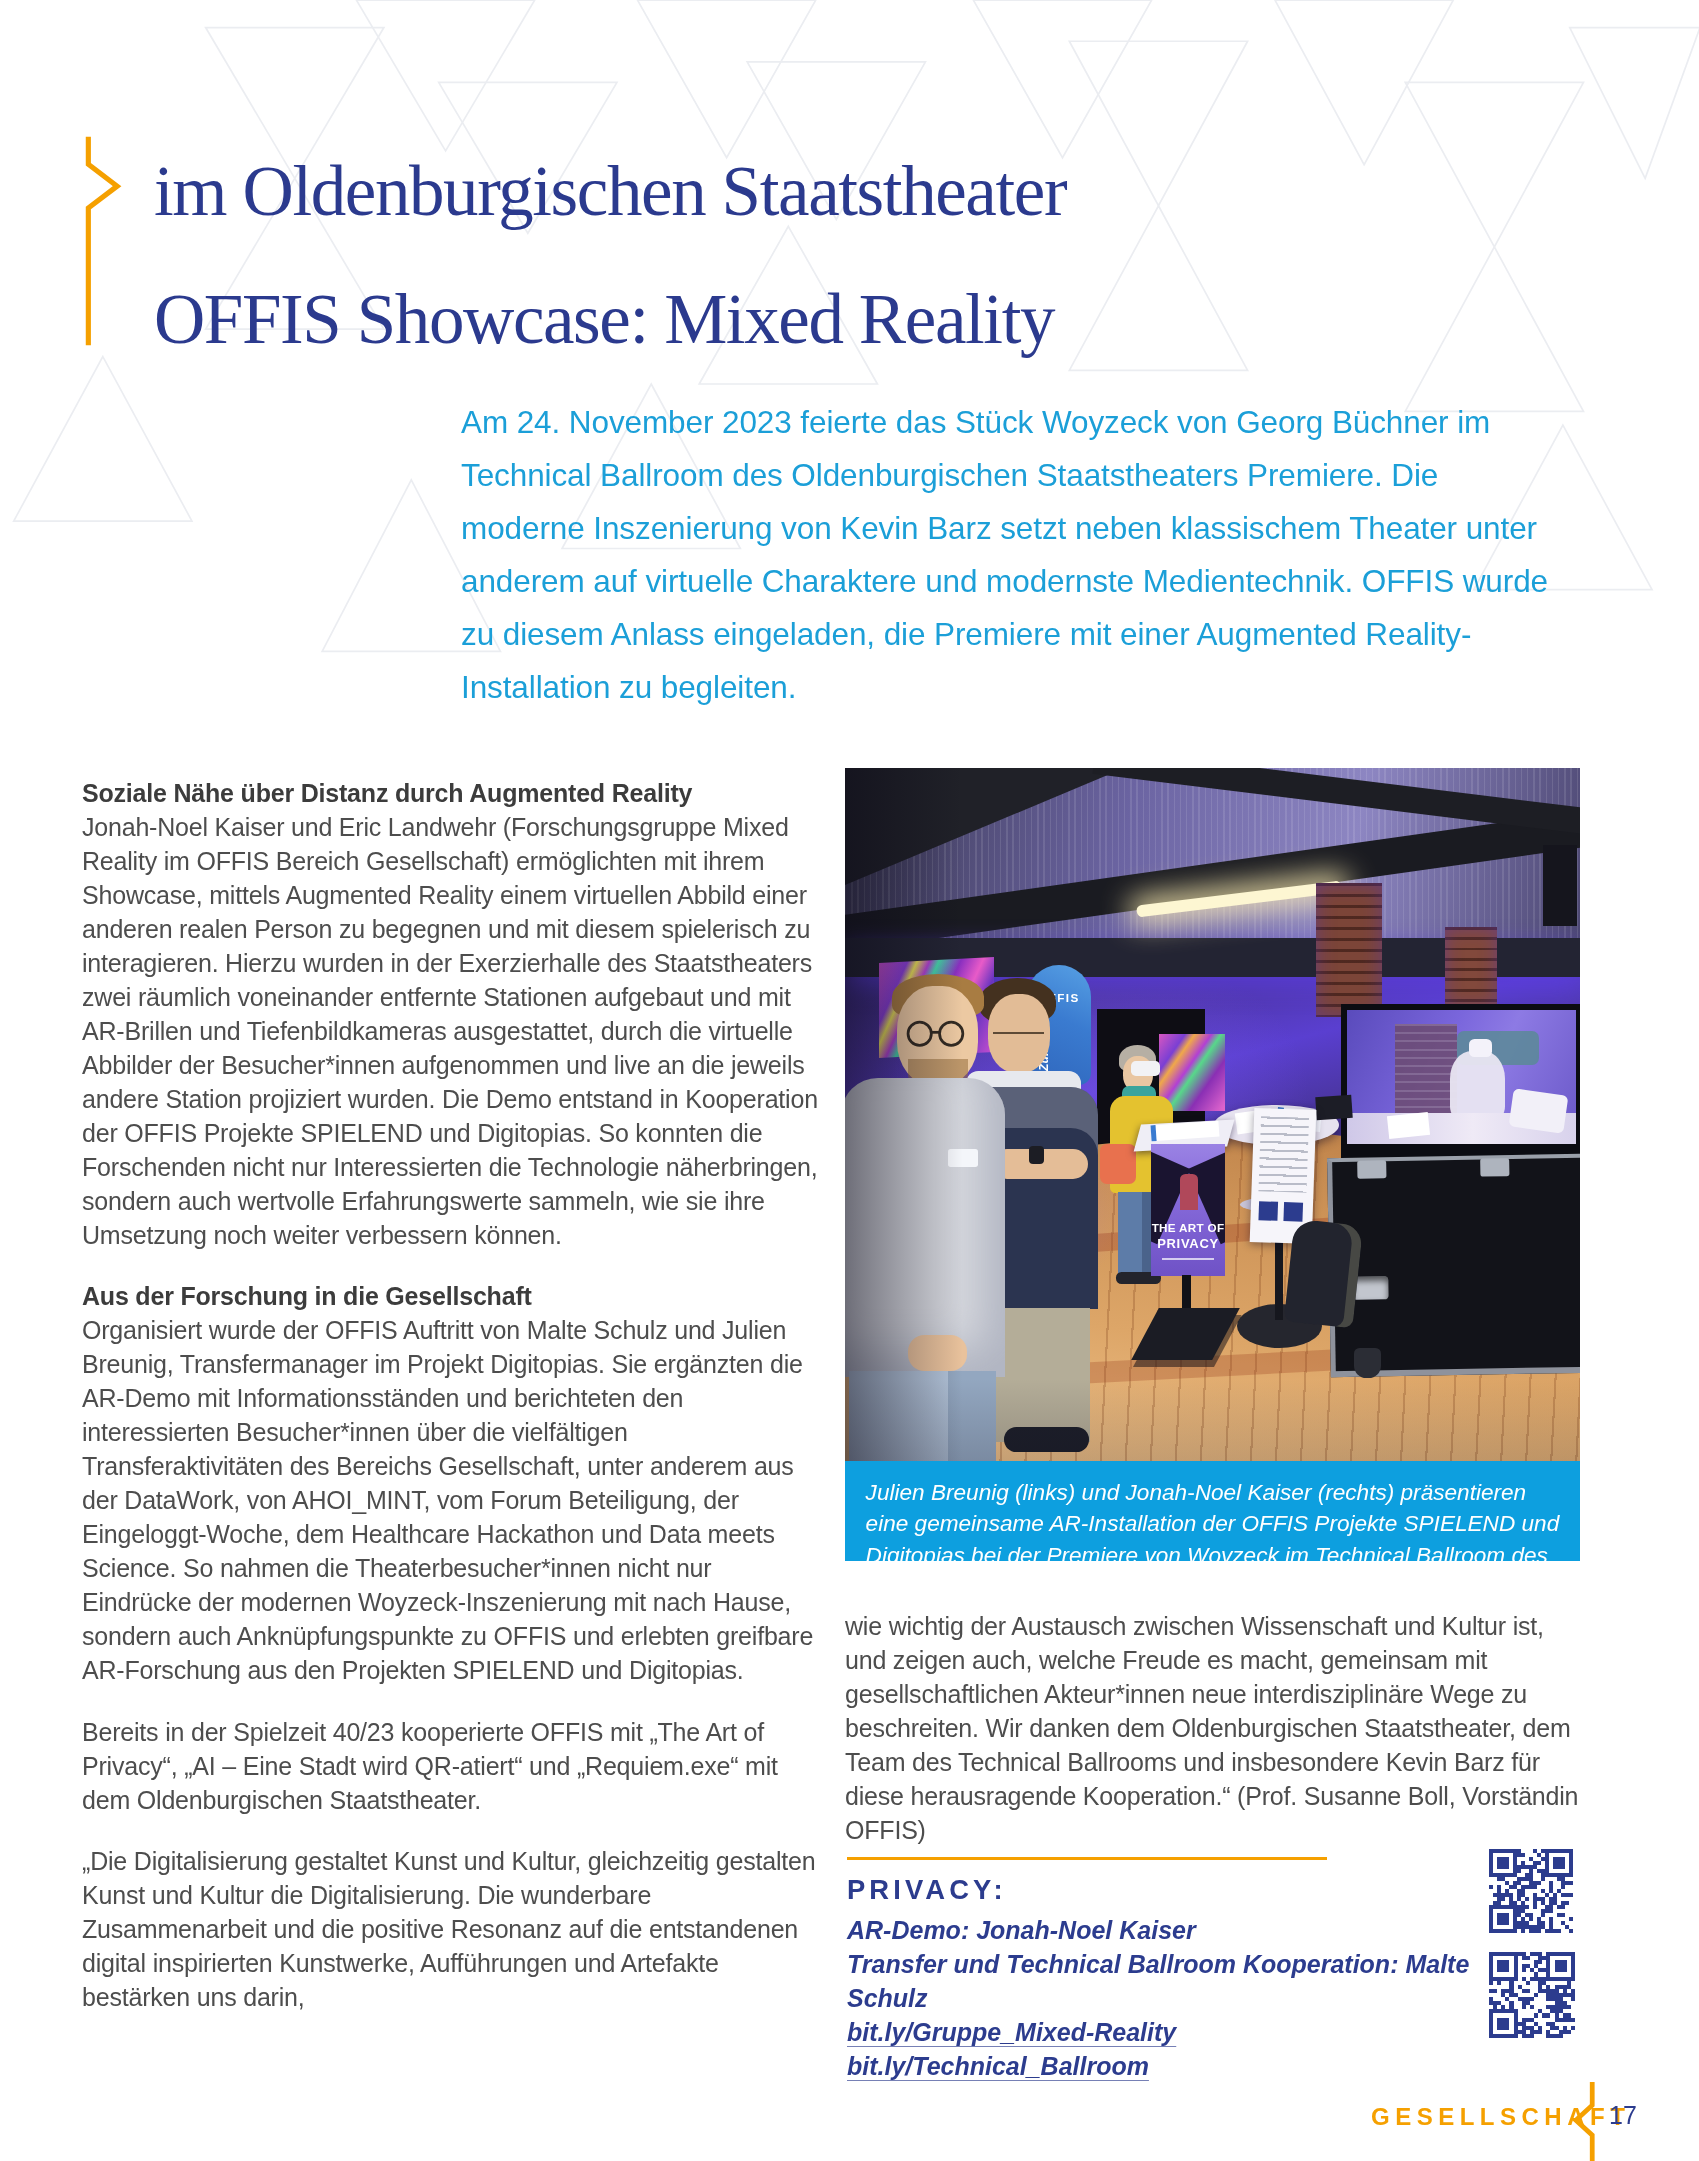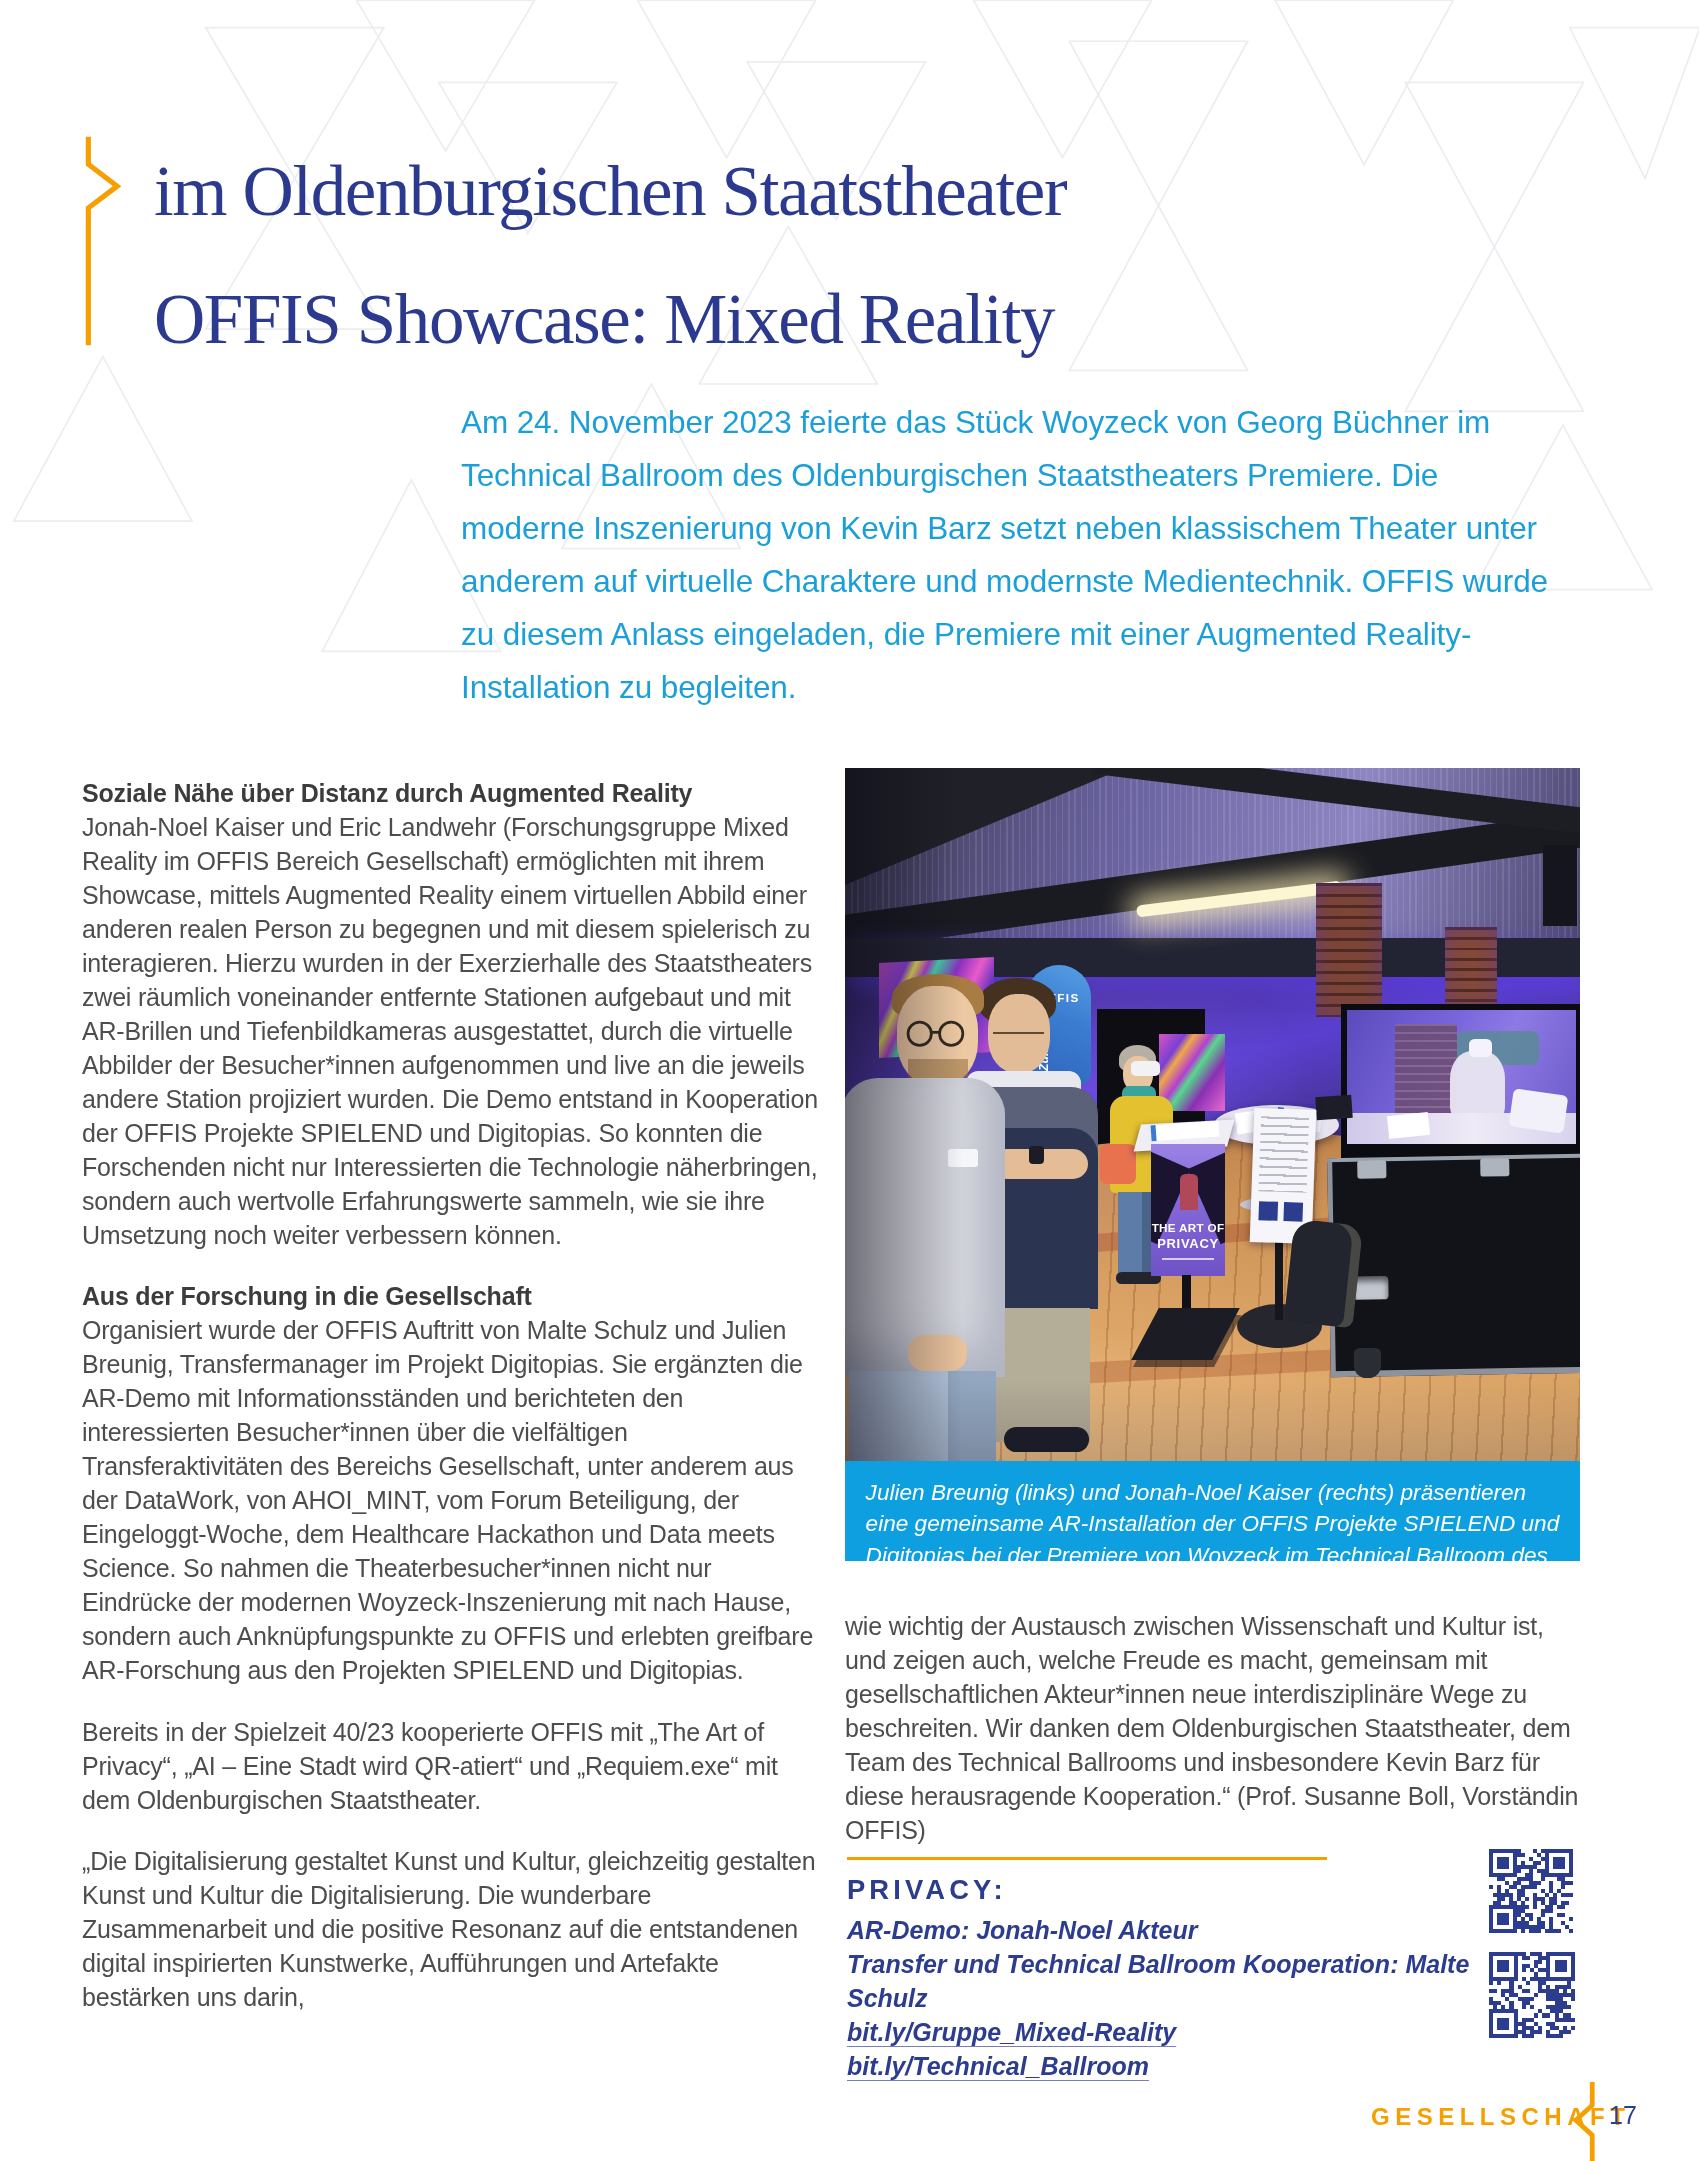--- a/index.html
+++ b/index.html
@@ -273,21 +273,21 @@
 
   <div class="caption">Julien Breunig (links) und Jonah-Noel Kaiser (rechts) präsentieren eine gemeinsame AR-Installation der OFFIS Projekte SPIELEND und Digitopias bei der Premiere von Woyzeck im Technical Ballroom des Oldenburgischen Staatstheaters | © OFFIS</div>
 
   <div class="col col-right-text">
     <p style="margin:0;">wie wichtig der Austausch zwischen Wissenschaft und Kultur ist, und zeigen auch, welche Freude es macht, gemeinsam mit gesellschaftlichen Akteur*innen neue interdisziplinäre Wege zu beschreiten. Wir danken dem Oldenburgischen Staatstheater, dem Team des Technical Ballrooms und insbesondere Kevin Barz für diese herausragende Kooperation.“ (Prof. Susanne Boll, Vorständin OFFIS)</p>
   </div>
 
   <div class="kontakt">
     <div class="kontakt-rule"></div>
     <div class="kontakt-label">PRIVACY:</div>
-    <div class="kontakt-line">AR-Demo: Jonah-Noel Akteur</div>
+    <div class="kontakt-line">AR-Demo: Jonah-Noel Kaiser</div>
     <div class="kontakt-line">Transfer und Technical Ballroom Kooperation: Malte Schulz</div>
     <div><span class="kontakt-link">bit.ly/Gruppe_Mixed-Reality</span></div>
     <div><span class="kontakt-link">bit.ly/Technical_Ballroom</span></div>
   </div>
 
   <div class="qr" id="qr1" style="left:1489px;top:1849px;width:84px;height:84px;">
       <div style="background: rgb(44, 60, 142);"></div>
       <div style="background: rgb(44, 60, 142);"></div>
       <div style="background: rgb(44, 60, 142);"></div>
       <div style="background: rgb(44, 60, 142);"></div>

